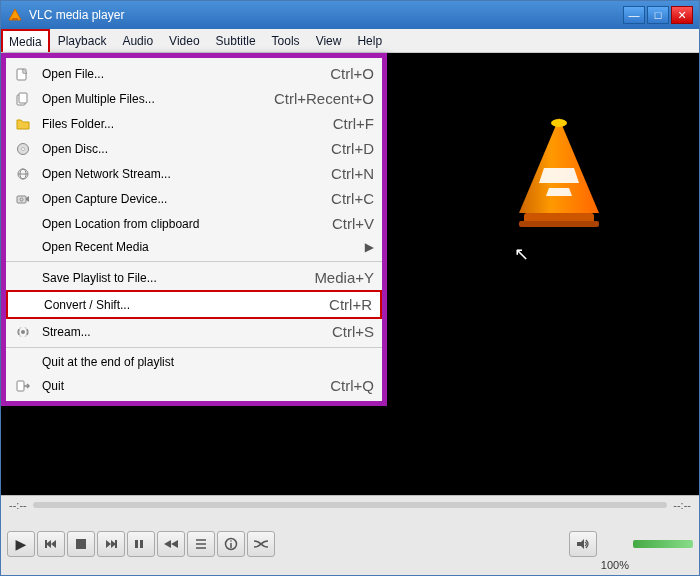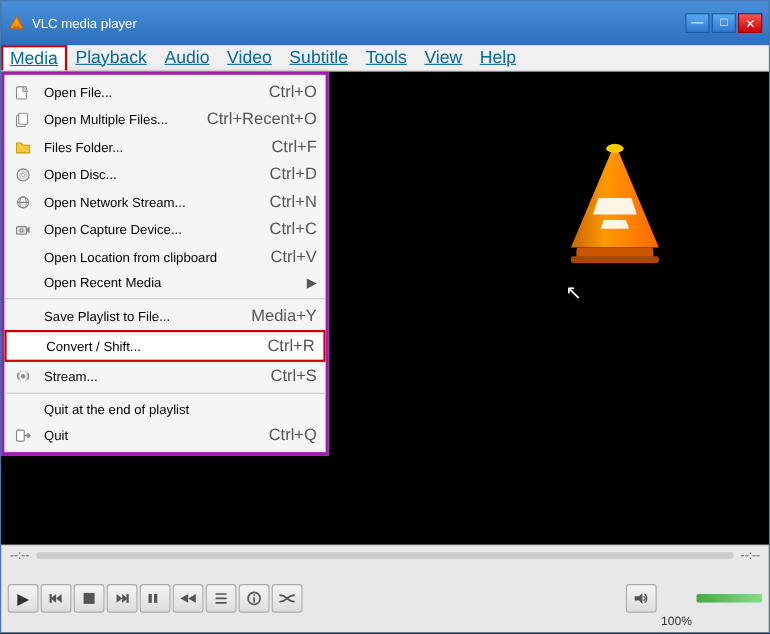--- a/index.html
+++ b/index.html
@@ -19,21 +19,21 @@
       height: 576px;
       border: 1px solid #4a7ab5;
       display: flex;
       flex-direction: column;
       background: #2b2b2b;
     }
 
     
     .title-bar {
       background: linear-gradient(to bottom, #4a90d9, #2c6fbd);
-      height: 40px;
+      height: 28px;
       display: flex;
       align-items: center;
       padding: 0 6px;
       flex-shrink: 0;
     }
     .title-bar-icon {
       width: 16px;
       height: 16px;
       margin-right: 6px;
       flex-shrink: 0;
@@ -68,24 +68,23 @@
       display: flex;
       align-items: stretch;
       border-bottom: 1px solid #ccc;
       flex-shrink: 0;
     }
     .menu-item {
       padding: 0 8px;
       display: flex;
       align-items: center;
       cursor: pointer;
-      font-size: 16px;
-      color: #0369a1;
+      font-size: 12px;
+      color: #0f172a;
       white-space: nowrap;
-      text-decoration: underline;
     }
     .menu-item.active {
       background: #fff;
       border: 2px solid #cc0000;
       border-bottom: none;
       padding: 0 6px;
     }
 
     
     .main-area {
@@ -117,24 +116,24 @@
       font-size: 18px;
       color: white;
     }
 
     
     .dropdown {
       position: absolute;
       top: 24px;
       left: 0;
       background: #f5f5f5;
-      border: 3px solid #a21caf;
+      border: 5px solid #a21caf;
       box-shadow: 2px 2px 8px rgba(0,0,0,0.3);
       z-index: 100;
-      width: 298px;
+      width: 386px;
       padding: 3px 0;
     }
     .dd-item {
       display: flex;
       align-items: center;
       padding: 4px 8px 4px 36px;
       cursor: pointer;
       font-size: 12px;
       color: #000;
       position: relative;

